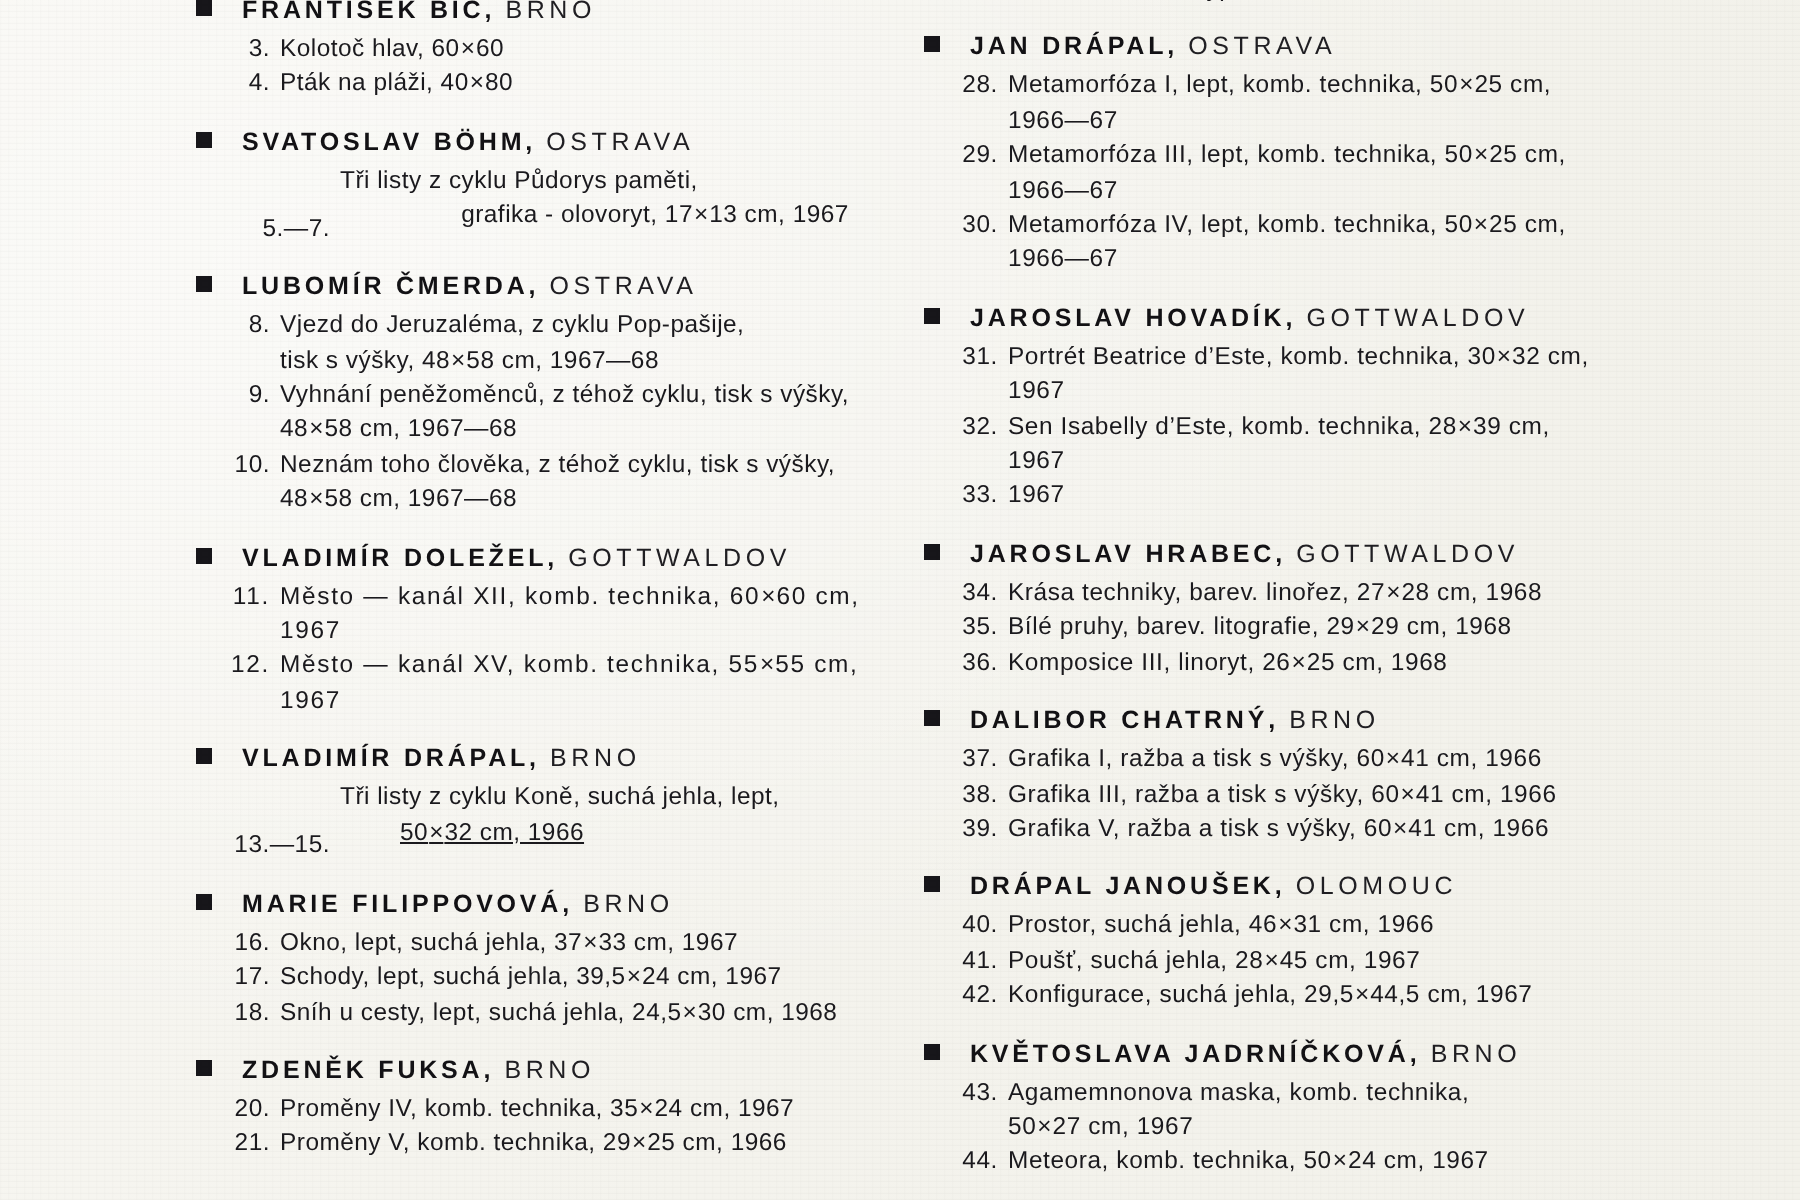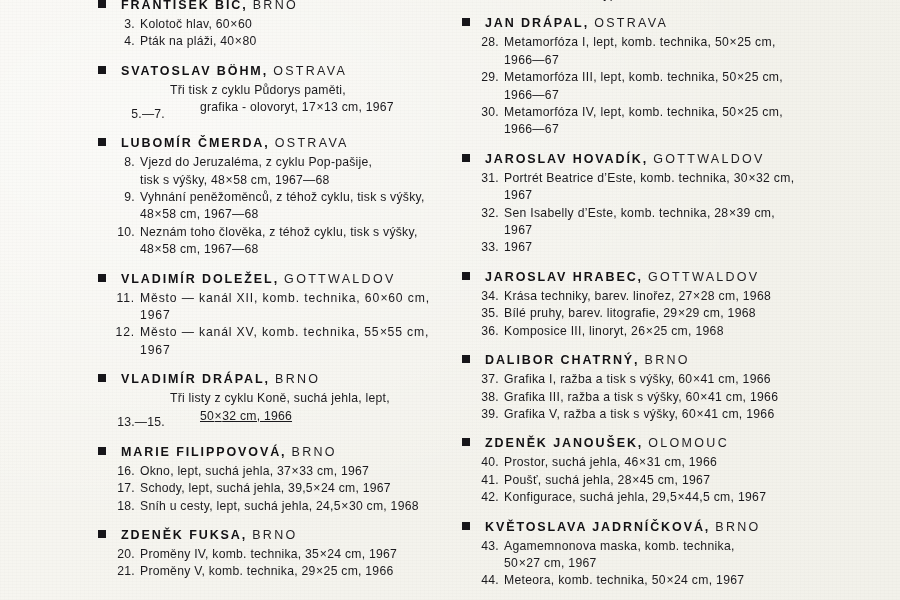--- a/index.html
+++ b/index.html
@@ -142,21 +142,21 @@
           <div class="artist-block">
             <div class="artist-head">
               <span class="bullet"></span>
               <span class="artist-name">SVATOSLAV BÖHM</span>
               <span class="artist-name comma">,</span>
               <span class="artist-city">OSTRAVA</span>
             </div>
             <ul class="items">
               <li class="item">
                 <span class="item-num wide">5.—7.</span>
-                <span class="item-text"><span class="">Tři tisk z cyklu Půdorys paměti,</span><span class="cont" style="padding-left: 30px;">grafika - olovoryt, 17<span class="x">×</span>13 cm, 1967</span></span>
+                <span class="item-text"><span class="">Tři listy z cyklu Půdorys paměti,</span><span class="cont" style="padding-left: 30px; text-align: center;">grafika - olovoryt, 17<span class="x">×</span>13 cm, 1967</span></span>
               </li>
             </ul>
           </div>
           <div class="artist-block">
             <div class="artist-head">
               <span class="bullet"></span>
               <span class="artist-name">LUBOMÍR ČMERDA</span>
               <span class="artist-name comma">,</span>
               <span class="artist-city">OSTRAVA</span>
             </div>
@@ -343,21 +343,21 @@
               </li>
               <li class="item">
                 <span class="item-num">39.</span>
                 <span class="item-text"><span class="">Grafika V, ražba a tisk s výšky, 60<span class="x">×</span>41 cm, 1966</span></span>
               </li>
             </ul>
           </div>
           <div class="artist-block">
             <div class="artist-head">
               <span class="bullet"></span>
-              <span class="artist-name">ZDENĚK JANOUŠEK</span>
+              <span class="artist-name">DRÁPAL JANOUŠEK</span>
               <span class="artist-name comma">,</span>
               <span class="artist-city">OLOMOUC</span>
             </div>
             <ul class="items">
               <li class="item">
                 <span class="item-num">40.</span>
                 <span class="item-text"><span class="">Prostor, suchá jehla, 46<span class="x">×</span>31 cm, 1966</span></span>
               </li>
               <li class="item">
                 <span class="item-num">41.</span>

